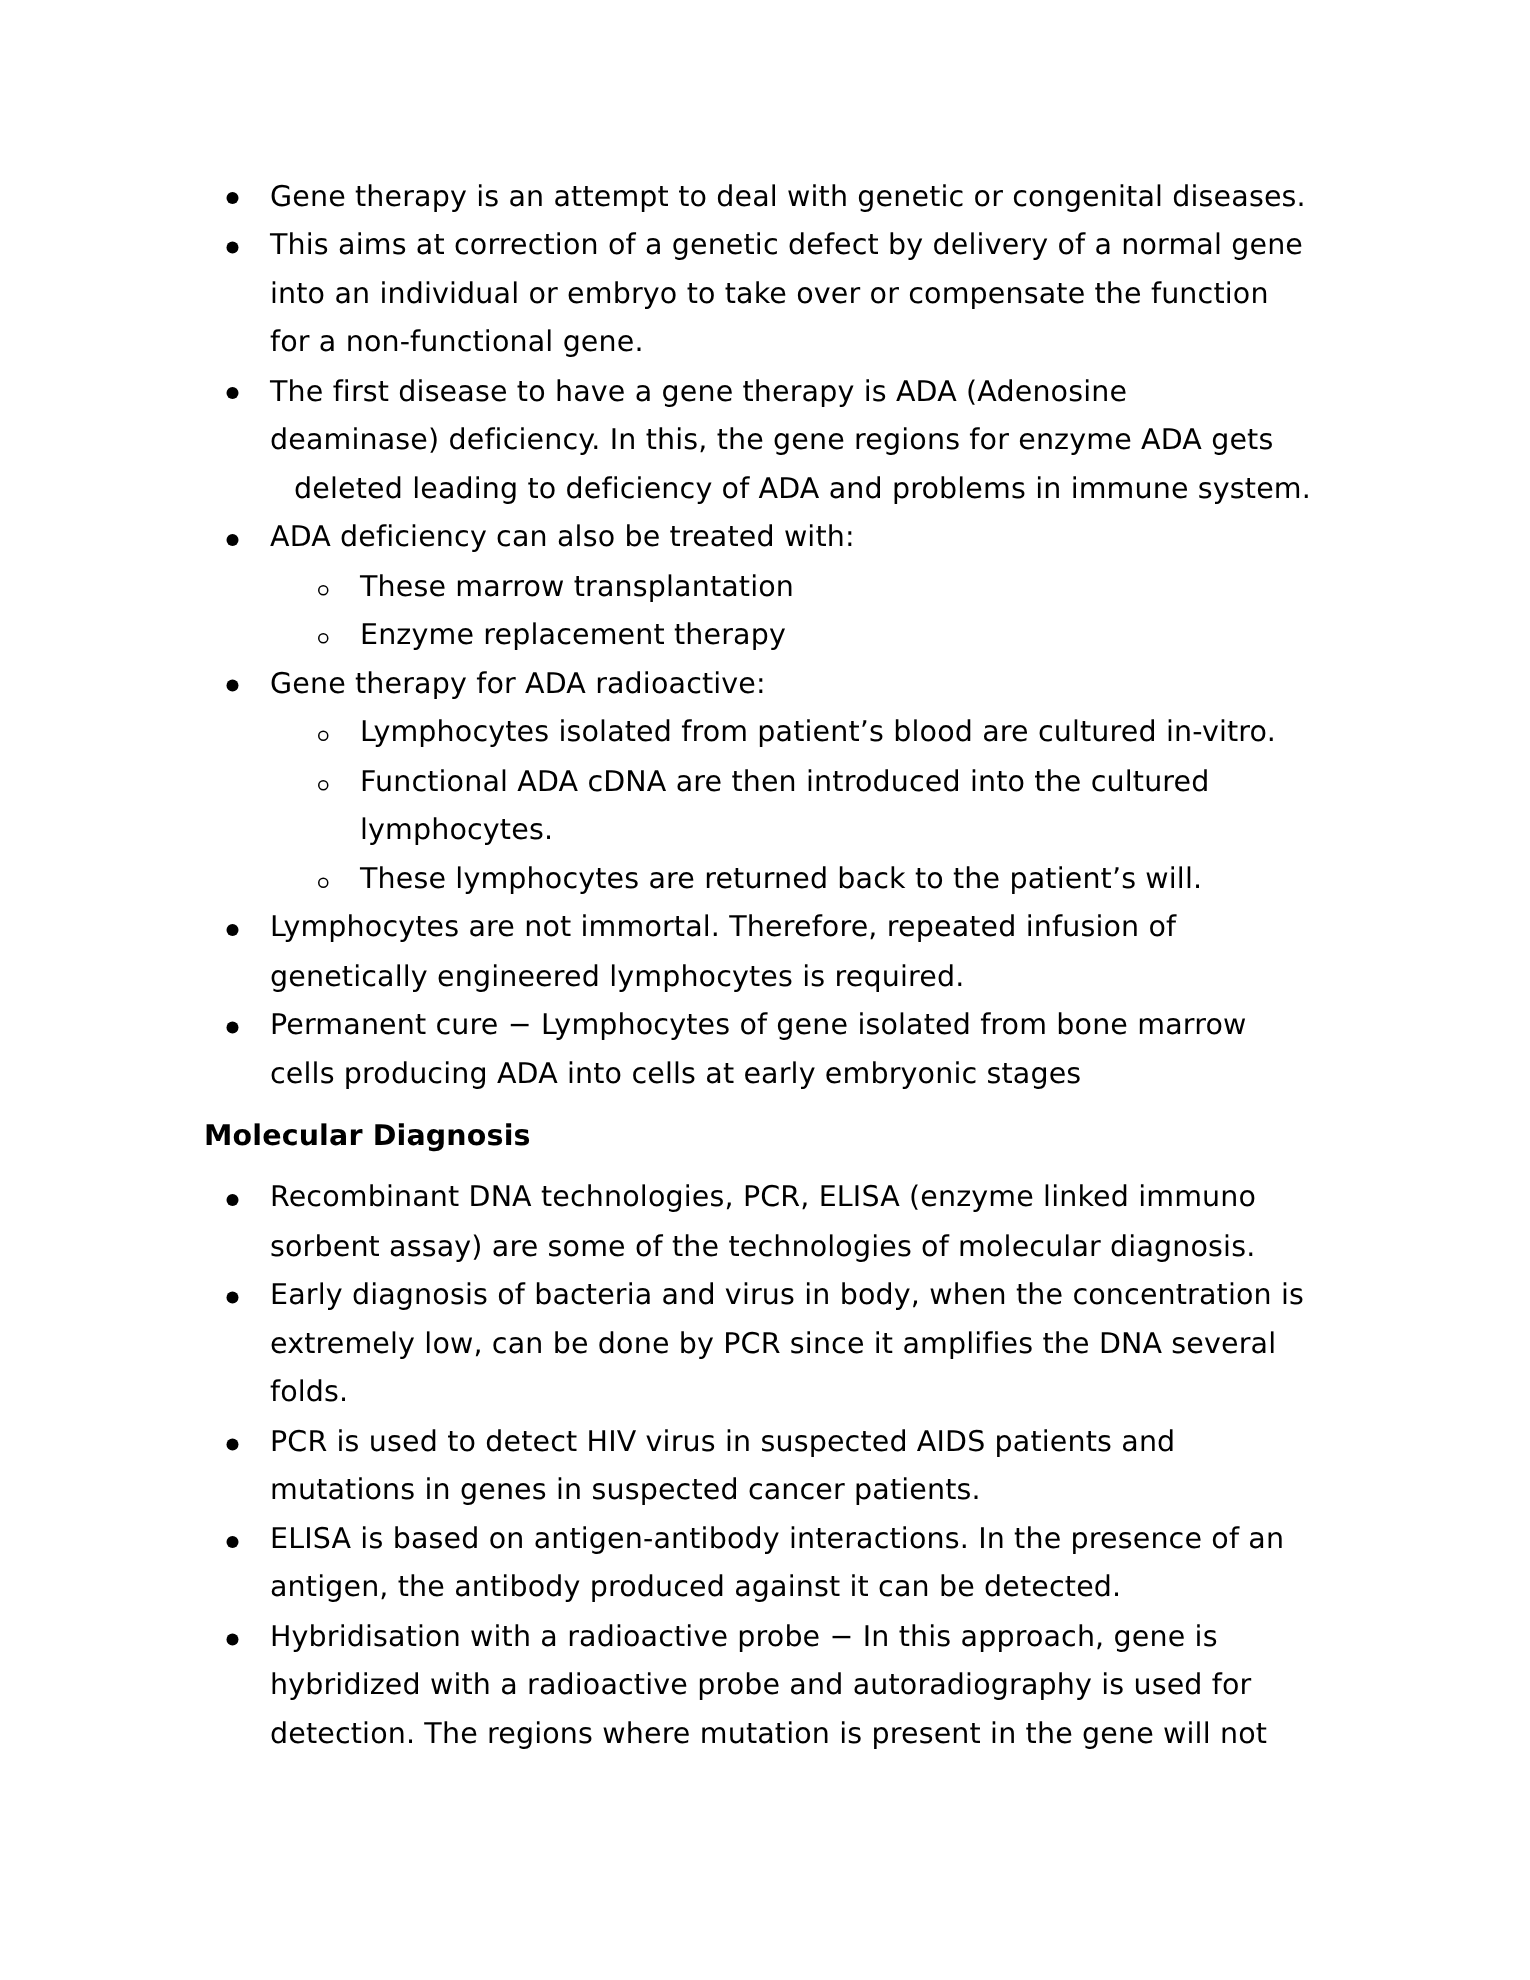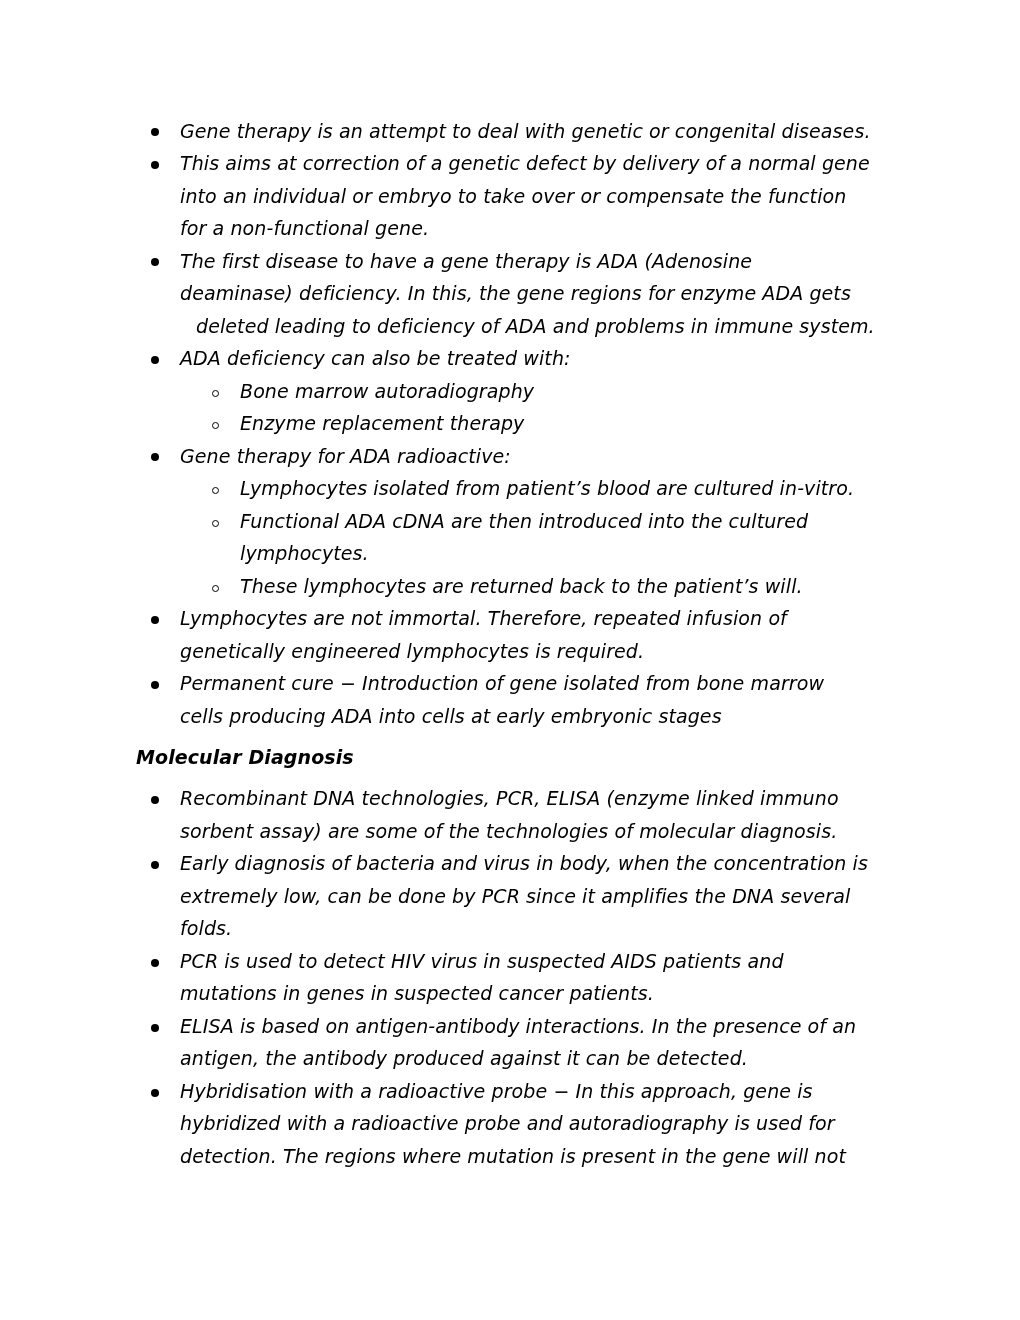--- a/index.html
+++ b/index.html
@@ -1,21 +1,20 @@
 <!DOCTYPE html>
 <html><head>
   <meta charset="utf-8">
   <style>
     html, body { margin: 0; padding: 0; background: #ffffff; }
     body { width: 1020px; height: 1320px; position: relative; overflow: hidden; }
     .page {
       position: absolute; left: 0; top: 0; width: 1020px; height: 1320px;
       font-family: "DejaVu Sans", sans-serif; color: #000; font-size: 19px;
       letter-spacing: 0.1px;
-      font-style: italic;
     }
     .line { position: absolute; white-space: nowrap; }
     .bullet {
       position: absolute; left: 151px; width: 8px; height: 8px;
       border-radius: 50%; background: #000;
     }
     .sub-bullet {
       position: absolute; left: 212px; width: 5px; height: 5px;
       border-radius: 50%; border: 1px solid #000; background: #fff;
     }
@@ -37,40 +36,40 @@
     <div class="line" style="left:180px;top:217px">for a non-functional gene.</div>
 
     <span class="bullet" style="top:258px"></span>
     <div class="line" style="left:180px;top:250px">The first disease to have a gene therapy is ADA (Adenosine</div>
     <div class="line" style="left:180px;top:282px">deaminase) deficiency. In this, the gene regions for enzyme ADA gets</div>
     <div class="line" style="left:196px;top:315px">deleted leading to deficiency of ADA and problems in immune system.</div>
 
     <span class="bullet" style="top:356px"></span>
     <div class="line" style="left:180px;top:347px">ADA deficiency can also be treated with:</div>
     <span class="sub-bullet" style="top:390px"></span>
-    <div class="line" style="left:240px;top:380px">Bone marrow autoradiography</div>
+    <div class="line" style="left:240px;top:380px">These marrow transplantation</div>
     <span class="sub-bullet" style="top:422px"></span>
     <div class="line" style="left:240px;top:412px">Enzyme replacement therapy</div>
 
     <span class="bullet" style="top:453px"></span>
     <div class="line" style="left:180px;top:445px">Gene therapy for ADA radioactive:</div>
     <span class="sub-bullet" style="top:487px"></span>
     <div class="line" style="left:240px;top:477px">Lymphocytes isolated from patient’s blood are cultured in-vitro.</div>
     <span class="sub-bullet" style="top:520px"></span>
     <div class="line" style="left:240px;top:510px">Functional ADA cDNA are then introduced into the cultured</div>
     <div class="line" style="left:240px;top:542px">lymphocytes.</div>
     <span class="sub-bullet" style="top:585px"></span>
     <div class="line" style="left:240px;top:575px">These lymphocytes are returned back to the patient’s will.</div>
 
     <span class="bullet" style="top:616px"></span>
     <div class="line" style="left:180px;top:607px">Lymphocytes are not immortal. Therefore, repeated infusion of</div>
     <div class="line" style="left:180px;top:640px">genetically engineered lymphocytes is required.</div>
 
     <span class="bullet" style="top:681px"></span>
-    <div class="line" style="left:180px;top:672px">Permanent cure − Introduction of gene isolated from bone marrow</div>
+    <div class="line" style="left:180px;top:672px">Permanent cure − Lymphocytes of gene isolated from bone marrow</div>
     <div class="line" style="left:180px;top:705px">cells producing ADA into cells at early embryonic stages</div>
   </div>
 
   <div class="line heading" style="left:120px;top:746px">Molecular Diagnosis</div>
 
   <div>
     <span class="bullet" style="top:796px"></span>
     <div class="line" style="left:180px;top:787px">Recombinant DNA technologies, PCR, ELISA (enzyme linked immuno</div>
     <div class="line" style="left:180px;top:820px">sorbent assay) are some of the technologies of molecular diagnosis.</div>
 

